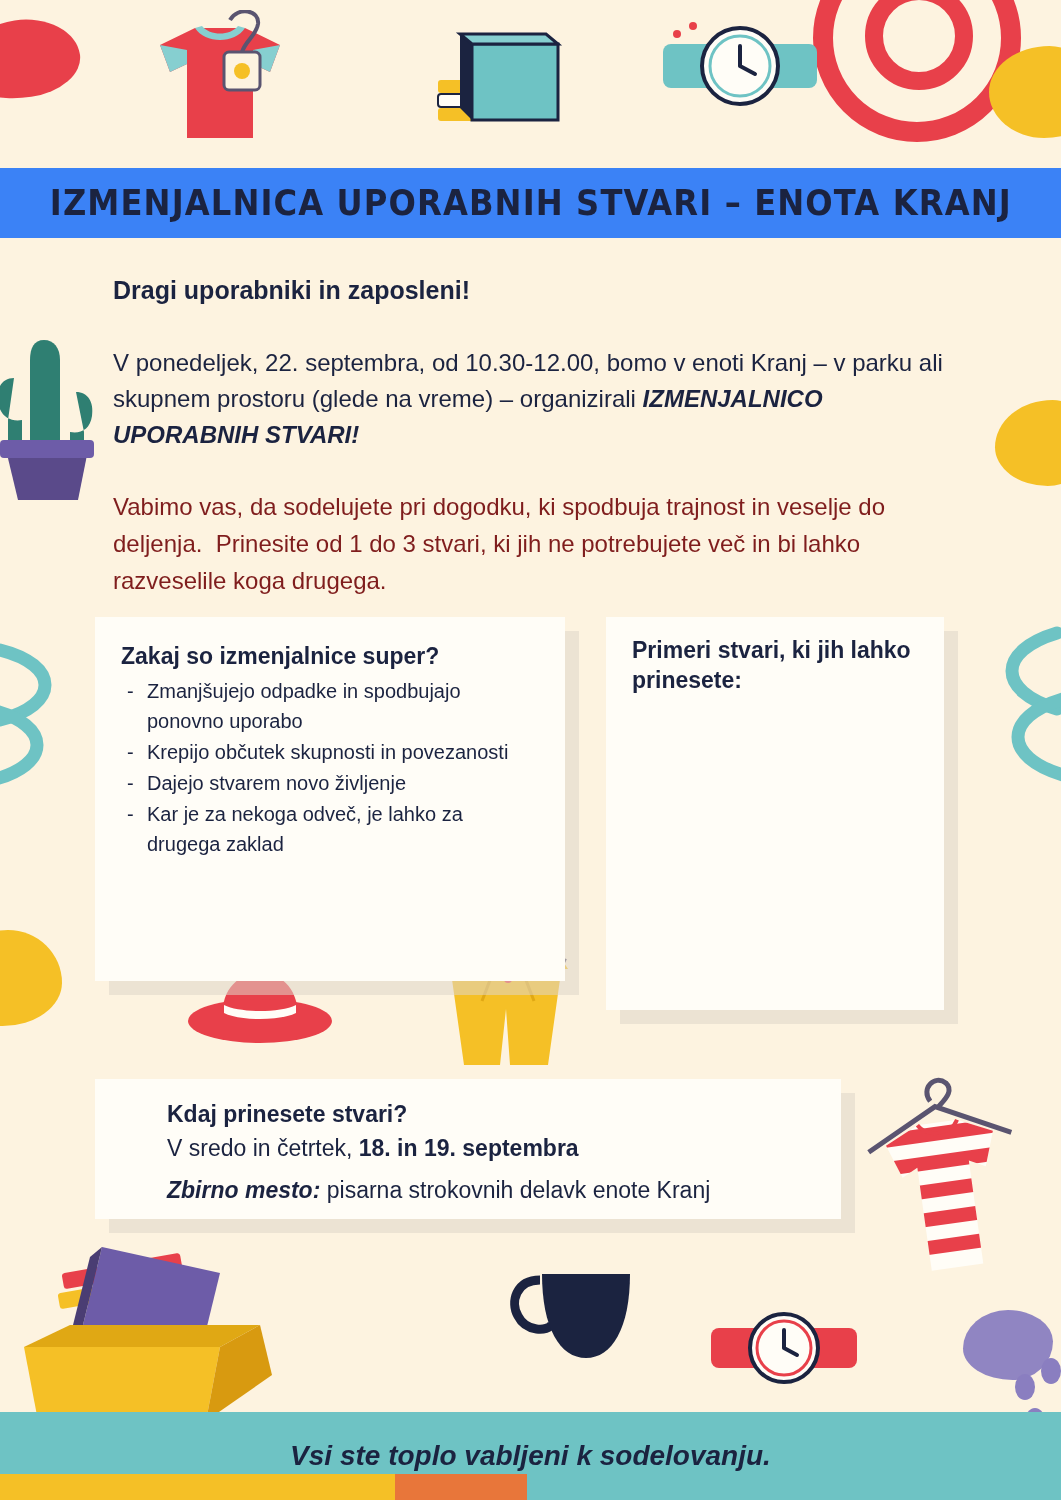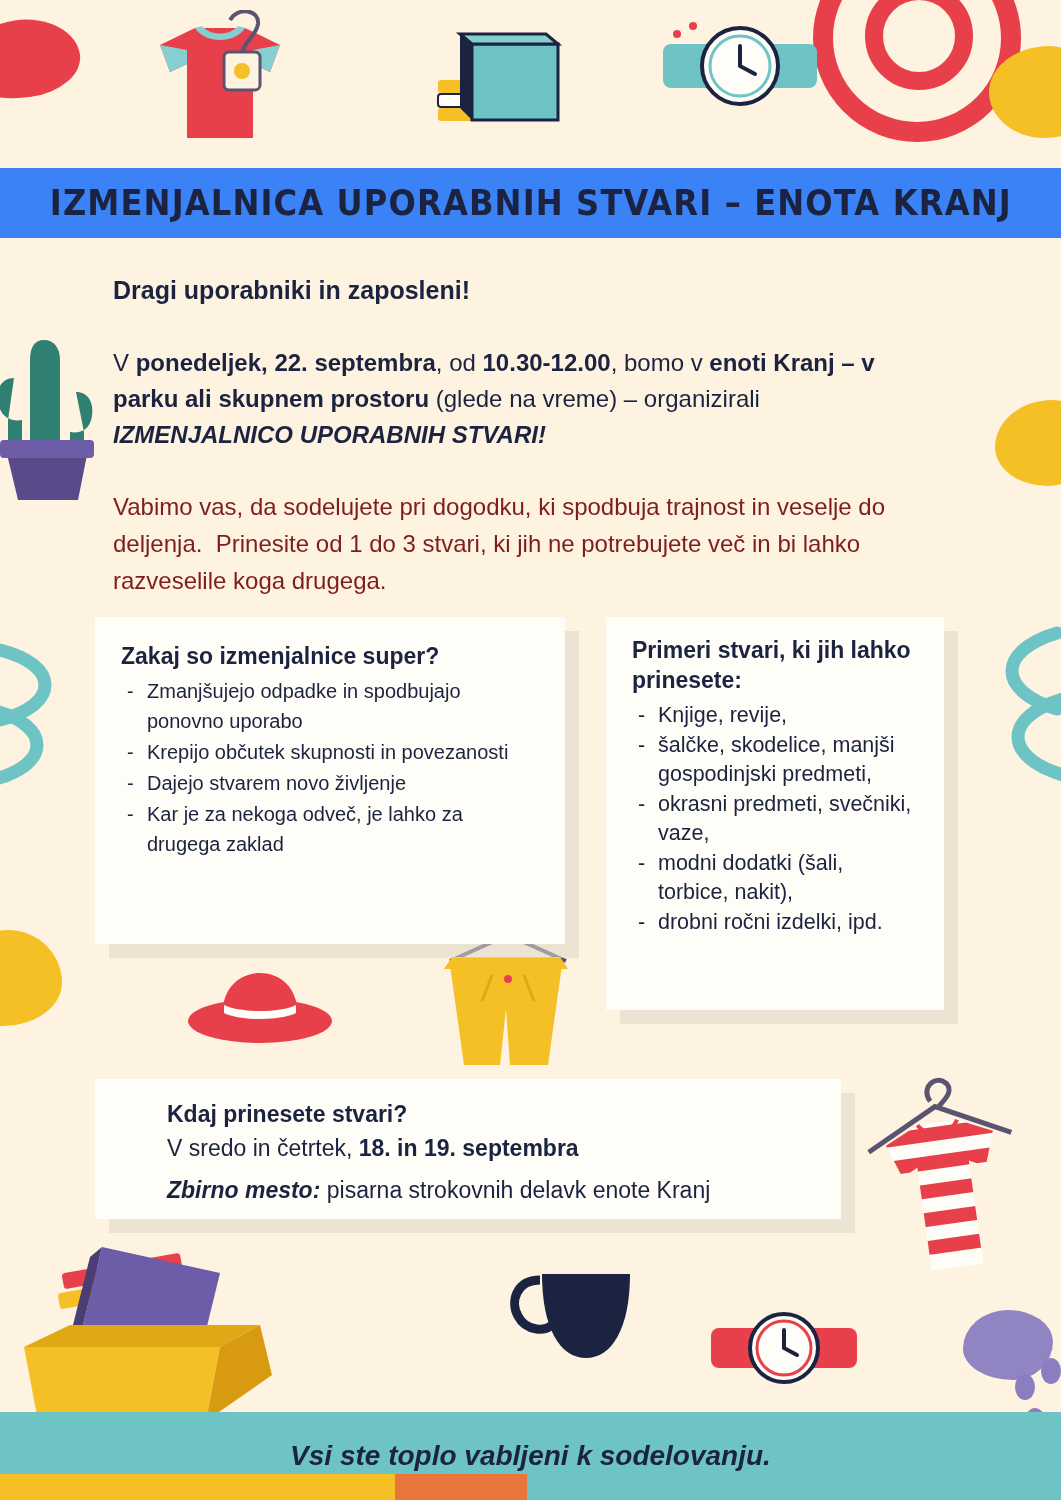--- a/index.html
+++ b/index.html
@@ -95,30 +95,30 @@
     font-size: 25px; font-weight: bold; color: #1b2340;
   }
   .para-1 {
     position: absolute; left: 113px; top: 345px; width: 830px;
     font-size: 24px; line-height: 36px; color: #1b2340;
   }
   .para-2 {
     position: absolute; left: 113px; top: 488px; width: 840px;
     font-size: 24px; line-height: 37px; color: #7f1d1d;
   }
-  .para-1 b, .para-2 b { font-weight: bold; }
+  .para-1 b, .para-2 b { font-weight: normal; }
   .para-1 i { font-style: italic; font-weight: bold; }
 
   
   .card {
     position: absolute;
     background: #fffdf7;
     box-shadow: 14px 14px 0 rgba(222, 214, 200, .55);
   }
-  .card-left { left: 95px; top: 617px; width: 470px; height: 327px; }
+  .card-left { left: 95px; top: 617px; width: 470px; height: 364px; }
   .card-right { left: 606px; top: 617px; width: 338px; height: 393px; }
   .card-bottom { left: 95px; top: 1079px; width: 700px; height: 140px; padding-left: 46px; }
 
   .card h2 {
     margin: 0 0 4px 0;
     font-size: 23px; font-weight: bold; color: #1b2340;
   }
   .card-left .inner { padding: 26px 24px 0 26px; }
   .card-right .inner { padding: 18px 32px 0 26px; }
   .card-bottom .inner { padding: 22px 24px 0 26px; }
@@ -298,27 +298,20 @@
         <li>Krepijo občutek skupnosti in povezanosti</li>
         <li>Dajejo stvarem novo življenje</li>
         <li>Kar je za nekoga odveč, je lahko za drugega zaklad</li>
       </ul>
     </div>
   </div>
 
   <div class="card card-right">
     <div class="inner">
       <h2>Primeri stvari, ki jih lahko prinesete:</h2>
-      <ul class="dashlist">
-        <li>Knjige, revije,</li>
-        <li>šalčke, skodelice, manjši gospodinjski predmeti,</li>
-        <li>okrasni predmeti, svečniki, vaze,</li>
-        <li>modni dodatki (šali, torbice, nakit),</li>
-        <li>drobni ročni izdelki, ipd.</li>
-      </ul>
     </div>
   </div>
 
   <div class="card card-bottom">
     <div class="inner">
       <h2>Kdaj prinesete stvari?</h2>
       <div class="bottom-line-1">V sredo in četrtek, <b>18. in 19. septembra</b></div>
       <div class="bottom-line-2"><i>Zbirno mesto:</i> pisarna strokovnih delavk enote Kranj</div>
     </div>
   </div>

